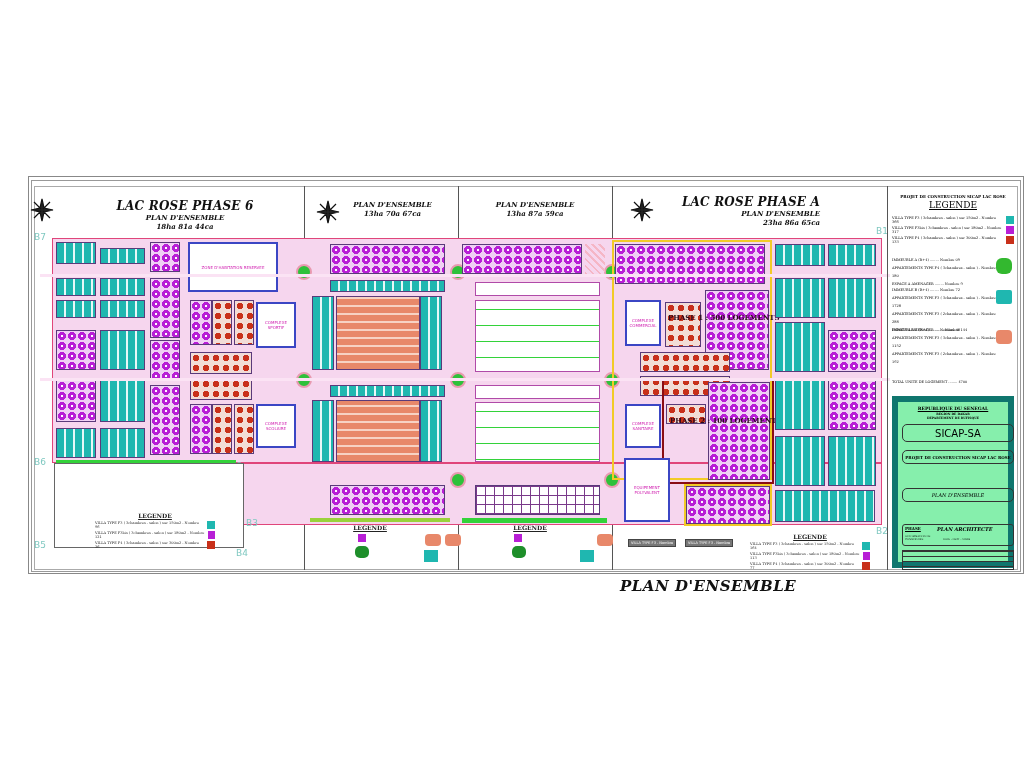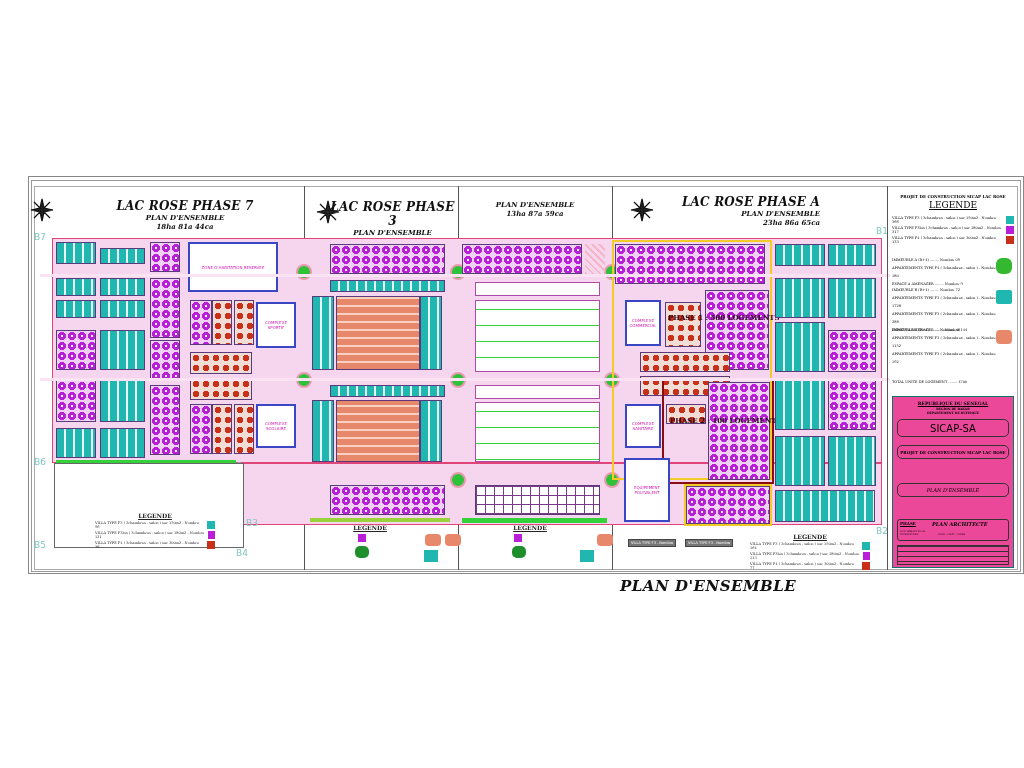--- a/index.html
+++ b/index.html
@@ -28,21 +28,21 @@
   .road-h{position:absolute;height:3px;background:#fbe3f4;}
   .hatch{position:absolute;background:repeating-linear-gradient(45deg,#f5b6c6 0 2px,transparent 2px 5px);}
   .phase-lbl{position:absolute;font-family:"DejaVu Serif",serif;font-weight:bold;font-size:7px;color:#2a0a1a;}
   .outline-thick{position:absolute;border:2px solid #8a0d14;box-sizing:border-box;}
   .outline-yellow{position:absolute;border:2px solid #f2cb27;box-sizing:border-box;}
   .legend-box{position:absolute;font-family:"DejaVu Serif",serif;color:#222;}
   .lg-title{font-weight:bold;text-decoration:underline;font-size:6px;text-align:center;}
   .lg-row{font-size:3.5px;display:flex;align-items:center;gap:3px;margin:2px 0;}
   .sw{display:inline-block;width:8px;height:8px;}
   .titleblock{position:absolute;left:887px;top:186px;width:130px;height:384px;border-left:1px solid #555;}
-  .tb-panel{position:absolute;border:1px solid #0f766e;box-sizing:border-box;background:#ec4899;}
+  .tb-panel{position:absolute;border:6px solid #0f766e;box-sizing:border-box;background:#86efac;}
   .tb-rbox{position:absolute;border:1px solid #333;border-radius:5px;box-sizing:border-box;display:flex;align-items:center;justify-content:center;text-align:center;}
   .tb-small{font-size:4px;font-weight:bold;}
   .tag{position:absolute;background:#777;color:#fff;font-size:3.5px;font-family:"DejaVu Sans",sans-serif;border:1px solid #444;padding:1px 2px;}
   .main-title{position:absolute;left:620px;top:577px;font-family:"DejaVu Serif",serif;font-weight:bold;font-style:italic;font-size:15px;color:#111;letter-spacing:0.5px;}
 </style>
 </head>
 <body>
 
 <div class="sheet"></div>
 <div class="frame"></div>
@@ -56,26 +56,25 @@
     <path d="M12 1 L14 10 L23 12 L14 14 L12 23 L10 14 L1 12 L10 10 Z M4 4 L11 11 M20 4 L13 11 M4 20 L11 13 M20 20 L13 13" stroke="#111" stroke-width="1.2" fill="#222"></path>
   </svg>
 <svg class="compass" style="left:316px;top:200px;" viewBox="0 0 24 24">
     <path d="M12 1 L14 10 L23 12 L14 14 L12 23 L10 14 L1 12 L10 10 Z M4 4 L11 11 M20 4 L13 11 M4 20 L11 13 M20 20 L13 13" stroke="#111" stroke-width="1.2" fill="#222"></path>
   </svg>
 <svg class="compass" style="left:630px;top:198px;" viewBox="0 0 24 24">
     <path d="M12 1 L14 10 L23 12 L14 14 L12 23 L10 14 L1 12 L10 10 Z M4 4 L11 11 M20 4 L13 11 M4 20 L11 13 M20 20 L13 13" stroke="#111" stroke-width="1.2" fill="#222"></path>
   </svg>
 
 <div class="phase-title" style="left:100px;top:199px;width:170px;">
-  <div class="t1">LAC ROSE PHASE 7</div>
+  <div class="t1">LAC ROSE PHASE 6</div>
   <div class="t2">PLAN D'ENSEMBLE</div>
   <div class="t3">18ha 81a 44ca</div>
 </div>
 <div class="phase-title" style="left:330px;top:200px;width:125px;">
-  <div class="t1">LAC ROSE PHASE 3</div>
   <div class="t2">PLAN D'ENSEMBLE</div>
   <div class="t3">13ha 70a 67ca</div>
 </div>
 <div class="phase-title" style="left:470px;top:200px;width:130px;">
   <div class="t2">PLAN D'ENSEMBLE</div>
   <div class="t3">13ha 87a 59ca</div>
 </div>
 <div class="phase-title" style="left:680px;top:195px;width:140px;text-align:right;">
   <div class="t1">LAC ROSE PHASE A</div>
   <div class="t2">PLAN D'ENSEMBLE</div>

